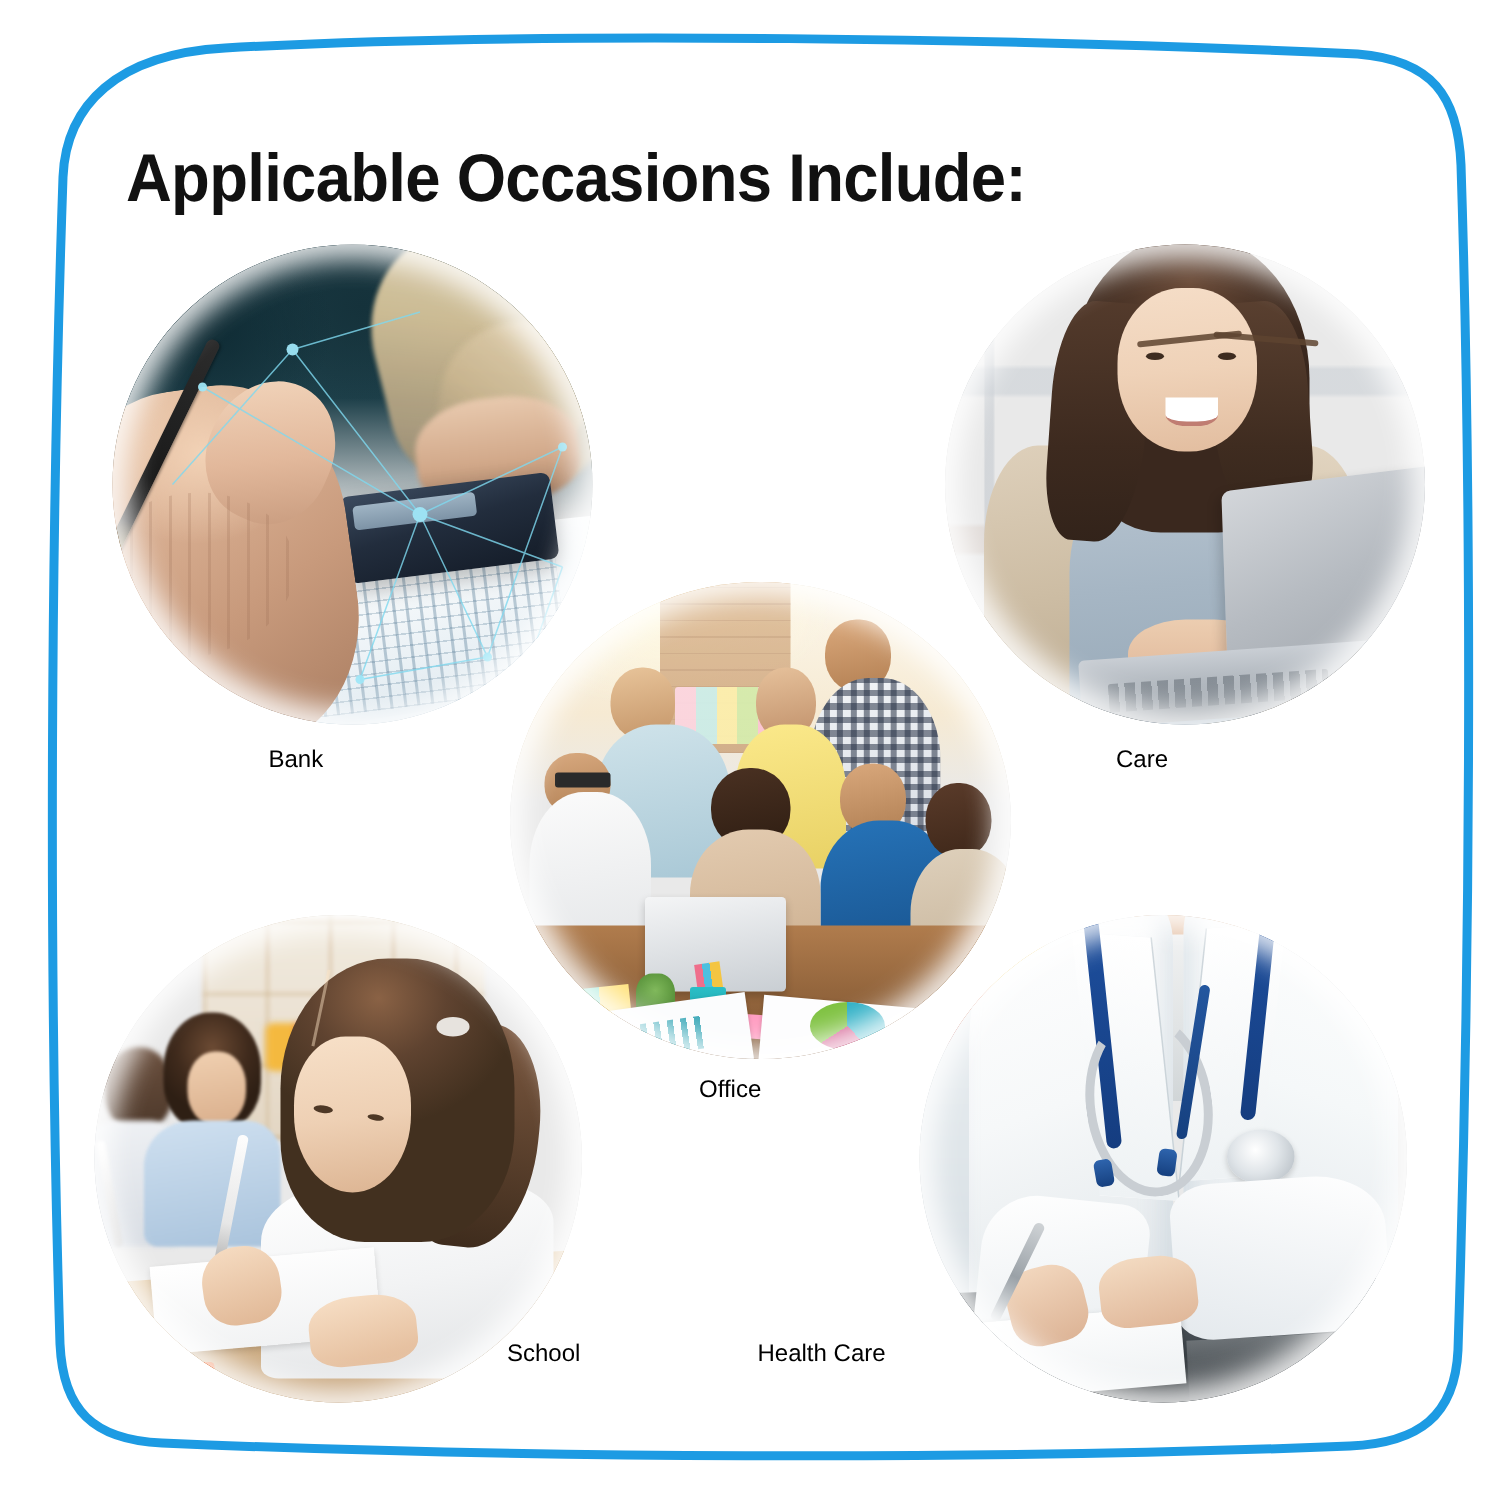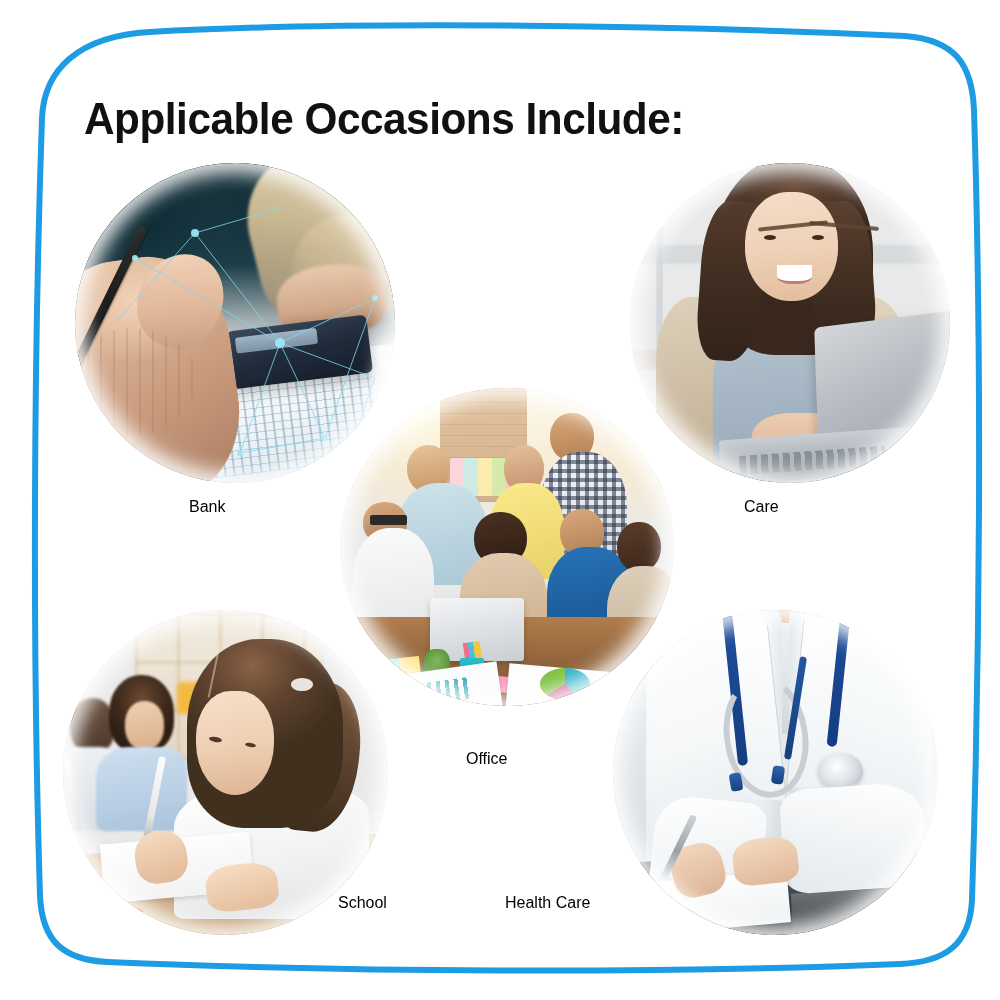--- a/index.html
+++ b/index.html
@@ -828,20 +828,20 @@
       <div class="off-sticky2"></div>
       <div class="off-doc1"></div>
       <div class="off-bars"></div>
       <div class="off-doc2"></div>
       <div class="off-pie"></div>
       <div class="soft-edge"></div>
     </div>
   </div>
 
   <div class="lbl-layer">
-    <div class="occ label" style="left:189px; top:498px;">Bank</div>
+    <div class="occ label" style="left:179px; top:498px;">Bank</div>
     <div class="occ label" style="left:744px; top:498px;">Care</div>
-    <div class="occ label" style="left:466px; top:750px;">Office</div>
+    <div class="occ label" style="left:466px; top:718px;">Office</div>
     <div class="occ label" style="left:338px; top:894px;">School</div>
     <div class="occ label" style="left:505px; top:894px;text-align:center;">Health Care</div>
   </div>
 
 </div>
 
 </body></html>

